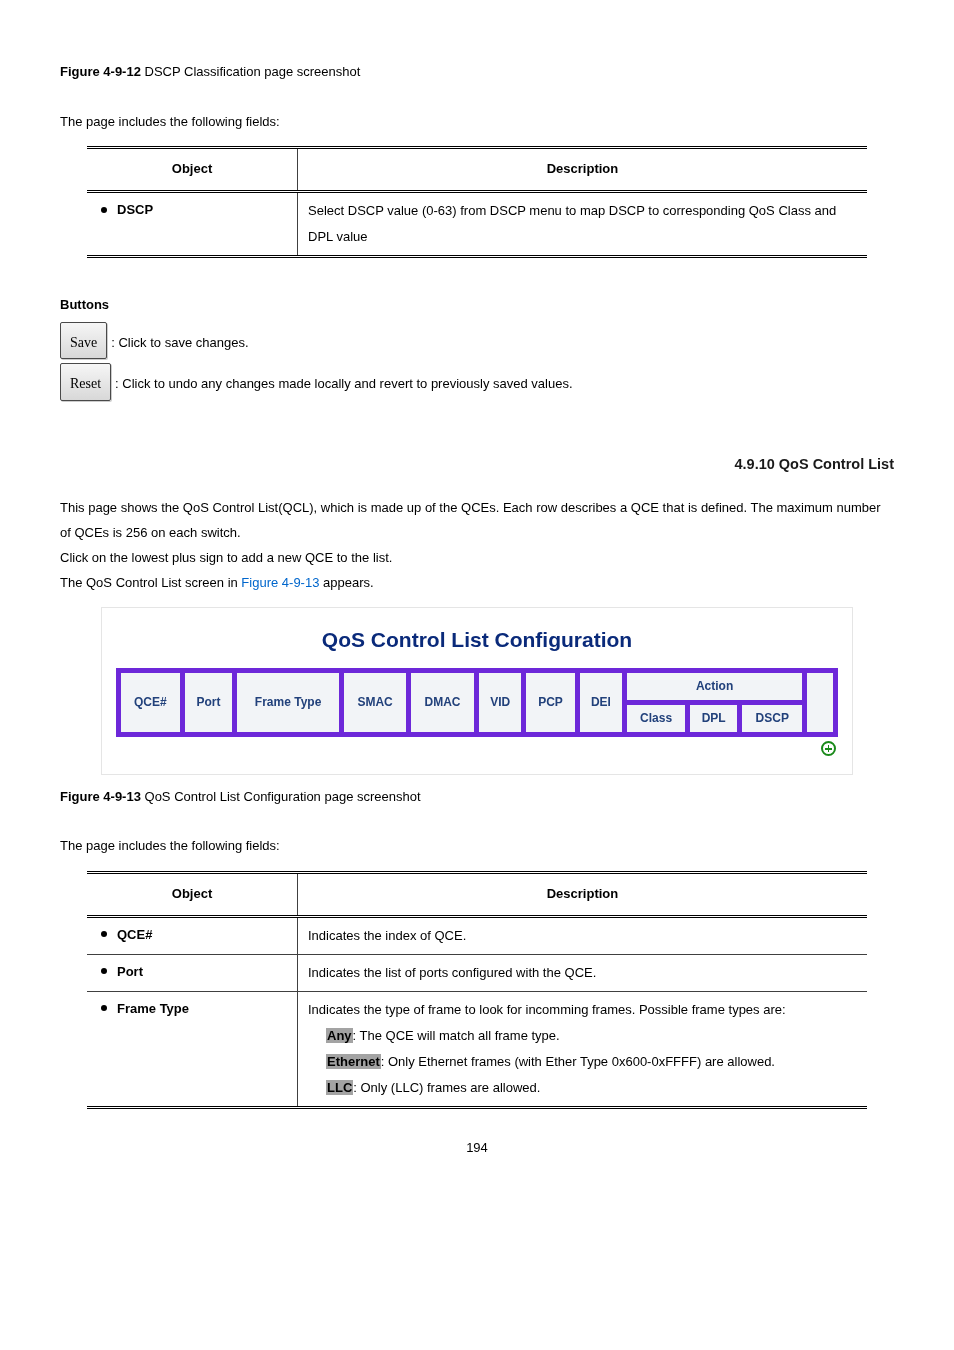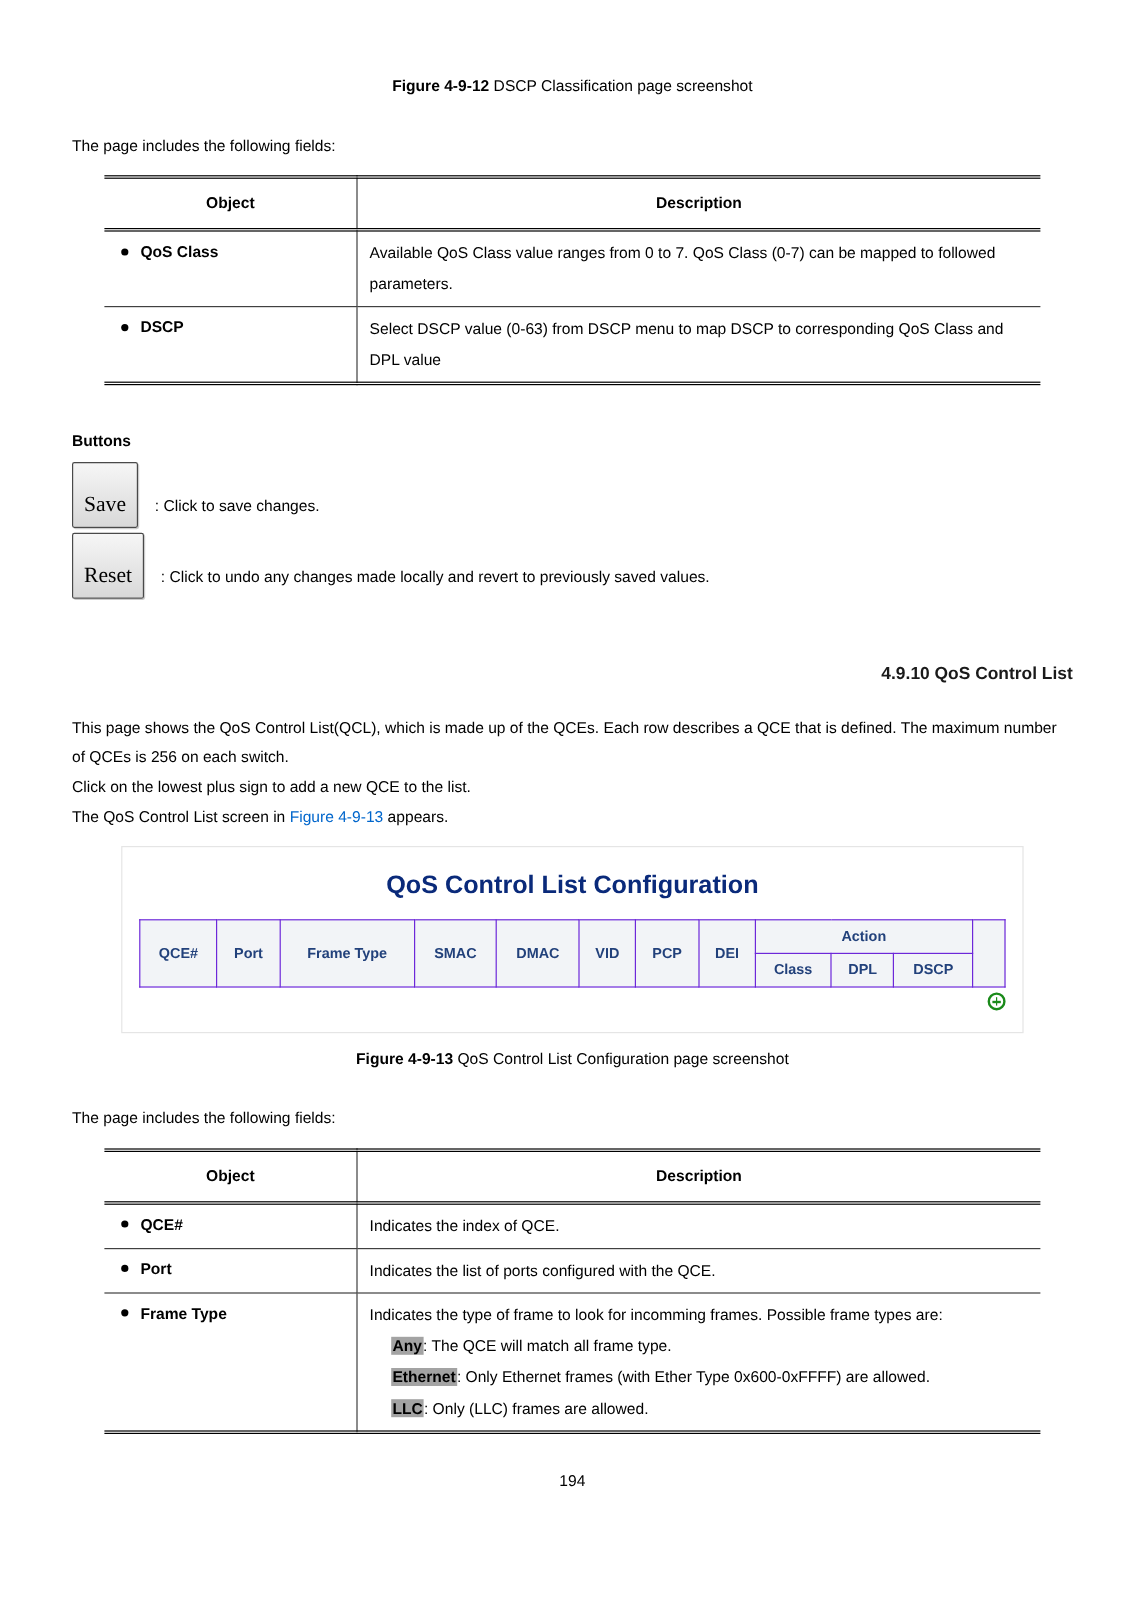--- a/index.html
+++ b/index.html
@@ -6,21 +6,21 @@
     font-family: Arial, "Helvetica Neue", Helvetica, sans-serif;
     font-size: 13px;
     color: #000;
     margin: 0;
     padding: 50px 60px;
     width: 954px;
     box-sizing: border-box;
     line-height: 1.9;
   }
   .bold { font-weight: bold; }
-  .figcaption { text-align: center; margin: 10px 0 25px; }
+  .figcaption { text-align: left; margin: 10px 0 25px; }
   .intro { margin: 20px 0 12px; }
   .section-title { font-weight: bold; font-size: 14.5px; color: #1a1a1a; margin: 50px 0 18px; text-align: right; }
   .note-line { margin: 4px 0; }
   .link { color: #0066cc; }
 
   
   table.fields {
     border-collapse: collapse;
     width: 780px;
     margin: 0 auto;
@@ -47,27 +47,27 @@
   }
   table.fields th:first-child, table.fields td:first-child { width: 190px; border-left: none; }
   table.fields th:last-child, table.fields td:last-child { border-right: none; }
 
   
   .btn3d {
     display: inline-block;
     border: 1px solid #494949;
     border-radius: 2px;
     background: linear-gradient(#f6f6f6, #d8d8d8);
-    padding: 17px 9px 2px;
+    padding: 7px 9px 2px;
     font-family: "Times New Roman", serif;
-    font-size: 18px;
+    font-size: 14px;
     color: #000;
     box-shadow: 1px 1px 0 rgba(0,0,0,0.2);
     vertical-align: baseline;
-    margin-right: 14px;
+    margin-right: 4px;
   }
 
   
   .qcl-outer {
     width: 722px;
     margin: 12px auto 4px;
     border: 1px solid #e5e5e5;
     padding: 10px 14px 10px;
   }
   .qcl-title {
@@ -78,21 +78,21 @@
     text-align: center;
     margin: 2px 0 8px;
   }
   table.qcl {
     border-collapse: collapse;
     width: 100%;
     font-family: "Trebuchet MS", Verdana, sans-serif;
     font-size: 12px;
   }
   table.qcl th {
-    border: 1px solid #6d28d9;
+    border: 5px solid #6d28d9;
     background: #f2f4f7;
     color: #22417b;
     font-weight: bold;
     padding: 2px 6px;
     text-align: center;
     white-space: nowrap;
   }
   table.qcl td.addcell {
     border: none;
     text-align: right;
@@ -135,24 +135,20 @@
 <div class="intro">The page includes the following fields:</div>
 
 <table class="fields">
   <thead>
     <tr>
       <th>Object</th>
       <th>Description</th>
     </tr>
   </thead>
   <tbody>
-    <tr>
-      <td><span class="bullet"></span><span class="lbl">QoS Class</span></td>
-      <td class="desc">Available QoS Class value ranges from 0 to 7. QoS Class (0-7) can be mapped to followed parameters.</td>
-    </tr>
     <tr>
       <td><span class="bullet"></span><span class="lbl">DSCP</span></td>
       <td class="desc">Select DSCP value (0-63) from DSCP menu to map DSCP to corresponding QoS Class and DPL value</td>
     </tr>
   </tbody>
 </table>
 
 <div class="buttons-block">
   <div class="bold">Buttons</div>
   <div class="note-line">

